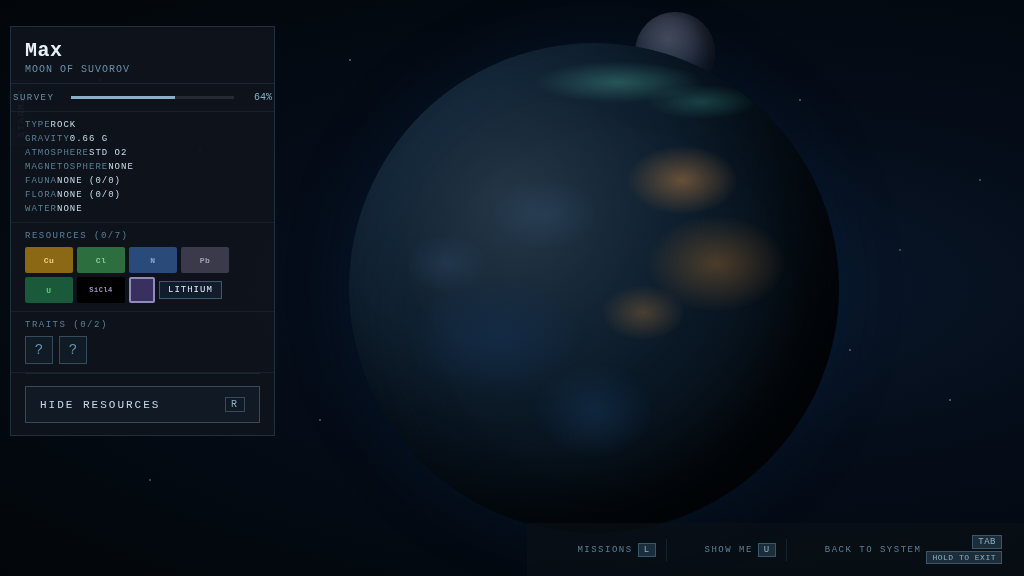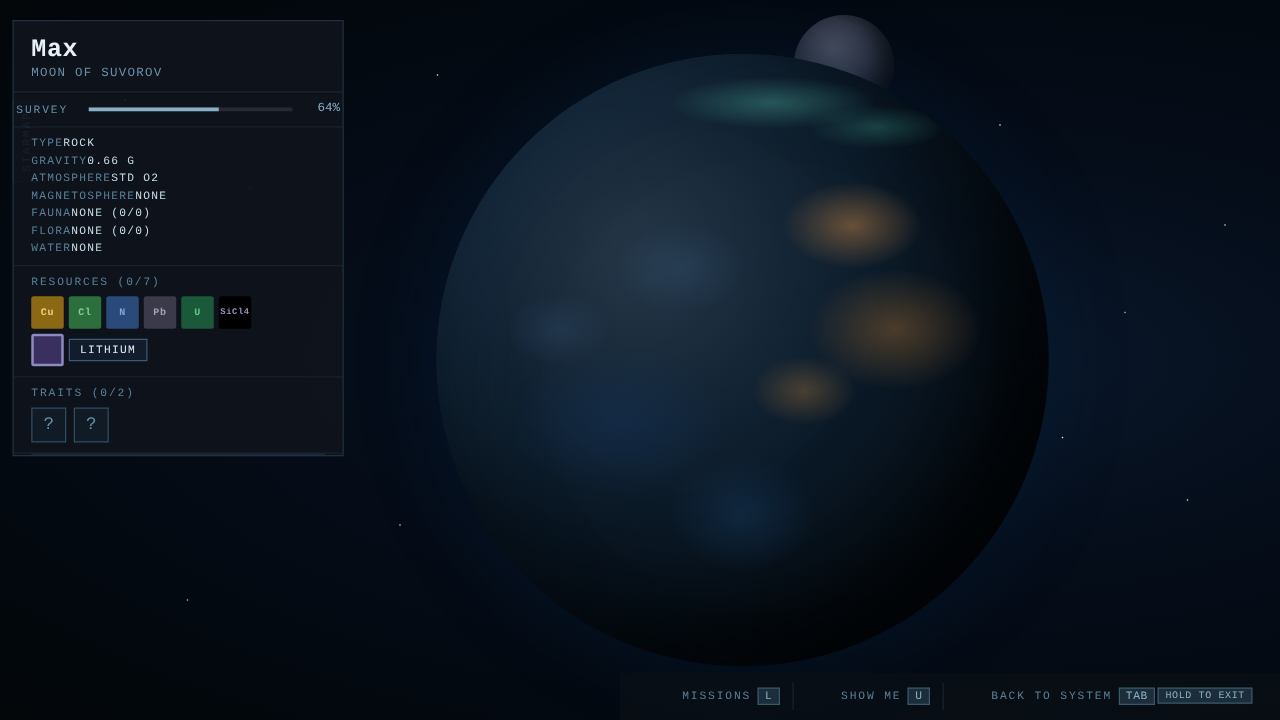--- a/index.html
+++ b/index.html
@@ -96,21 +96,21 @@
       border-radius: 50%;
       top: 2%;
       left: 62%;
       background: radial-gradient(circle at 40% 35%, #4a5060 0%, #2a3040 50%, #1a2030 100%);
       box-shadow: inset -8px -8px 20px rgba(0,0,0,0.7);
     }
 
     
     .left-panel {
       position: absolute;
-      top: 16px;
+      top: 26px;
       left: 10px;
       width: 265px;
       background: rgba(15, 20, 28, 0.92);
       border: 1px solid rgba(80, 120, 150, 0.3);
       padding: 0;
     }
 
     
     .starmap-tab {
       position: absolute;
@@ -233,21 +233,21 @@
     }
 
     .resources-grid {
       display: flex;
       gap: 4px;
       flex-wrap: wrap;
       align-items: center;
     }
 
     .resource-chip {
-      width: 26px;
+      width: 48px;
       height: 26px;
       display: flex;
       align-items: center;
       justify-content: center;
       font-size: 8px;
       font-weight: bold;
       letter-spacing: 0.5px;
       border-radius: 2px;
       cursor: pointer;
     }
@@ -459,31 +459,37 @@
       <span>TRAITS</span>&nbsp;<span>(0/2)</span>
     </div>
     <div class="traits-grid" id="traits-container">
         <div class="trait-chip">?</div>
         <div class="trait-chip">?</div>
       </div>
   </div>
 
   <div class="divider-line"></div>
 
+  <div class="hide-resources-section">
+    <button class="hide-resources-btn">
+      <span>HIDE RESOURCES</span>
+      <span class="key-badge">R</span>
+    </button>
+  </div>
 </div>
 
 <div class="bottom-bar" id="bottom-bar">
     <div class="bottom-action">
       <span class="action-label">MISSIONS</span>
               <span class="action-key">L</span>
     </div>
     <div class="bottom-action">
       <span class="action-label">SHOW ME</span>
               <span class="action-key">U</span>
     </div>
     <div class="bottom-action">
       <span class="action-label">BACK TO SYSTEM</span>
-      <div style="display: flex; flex-direction: row; align-items: flex-start; gap: 2px;">
+      <div style="display: flex; flex-direction: column; align-items: flex-end; gap: 2px;">
         <span class="action-key">TAB</span>
         <span class="action-key hold">HOLD TO EXIT</span>
       </div>
     </div>
   </div>
 
 </body></html>

